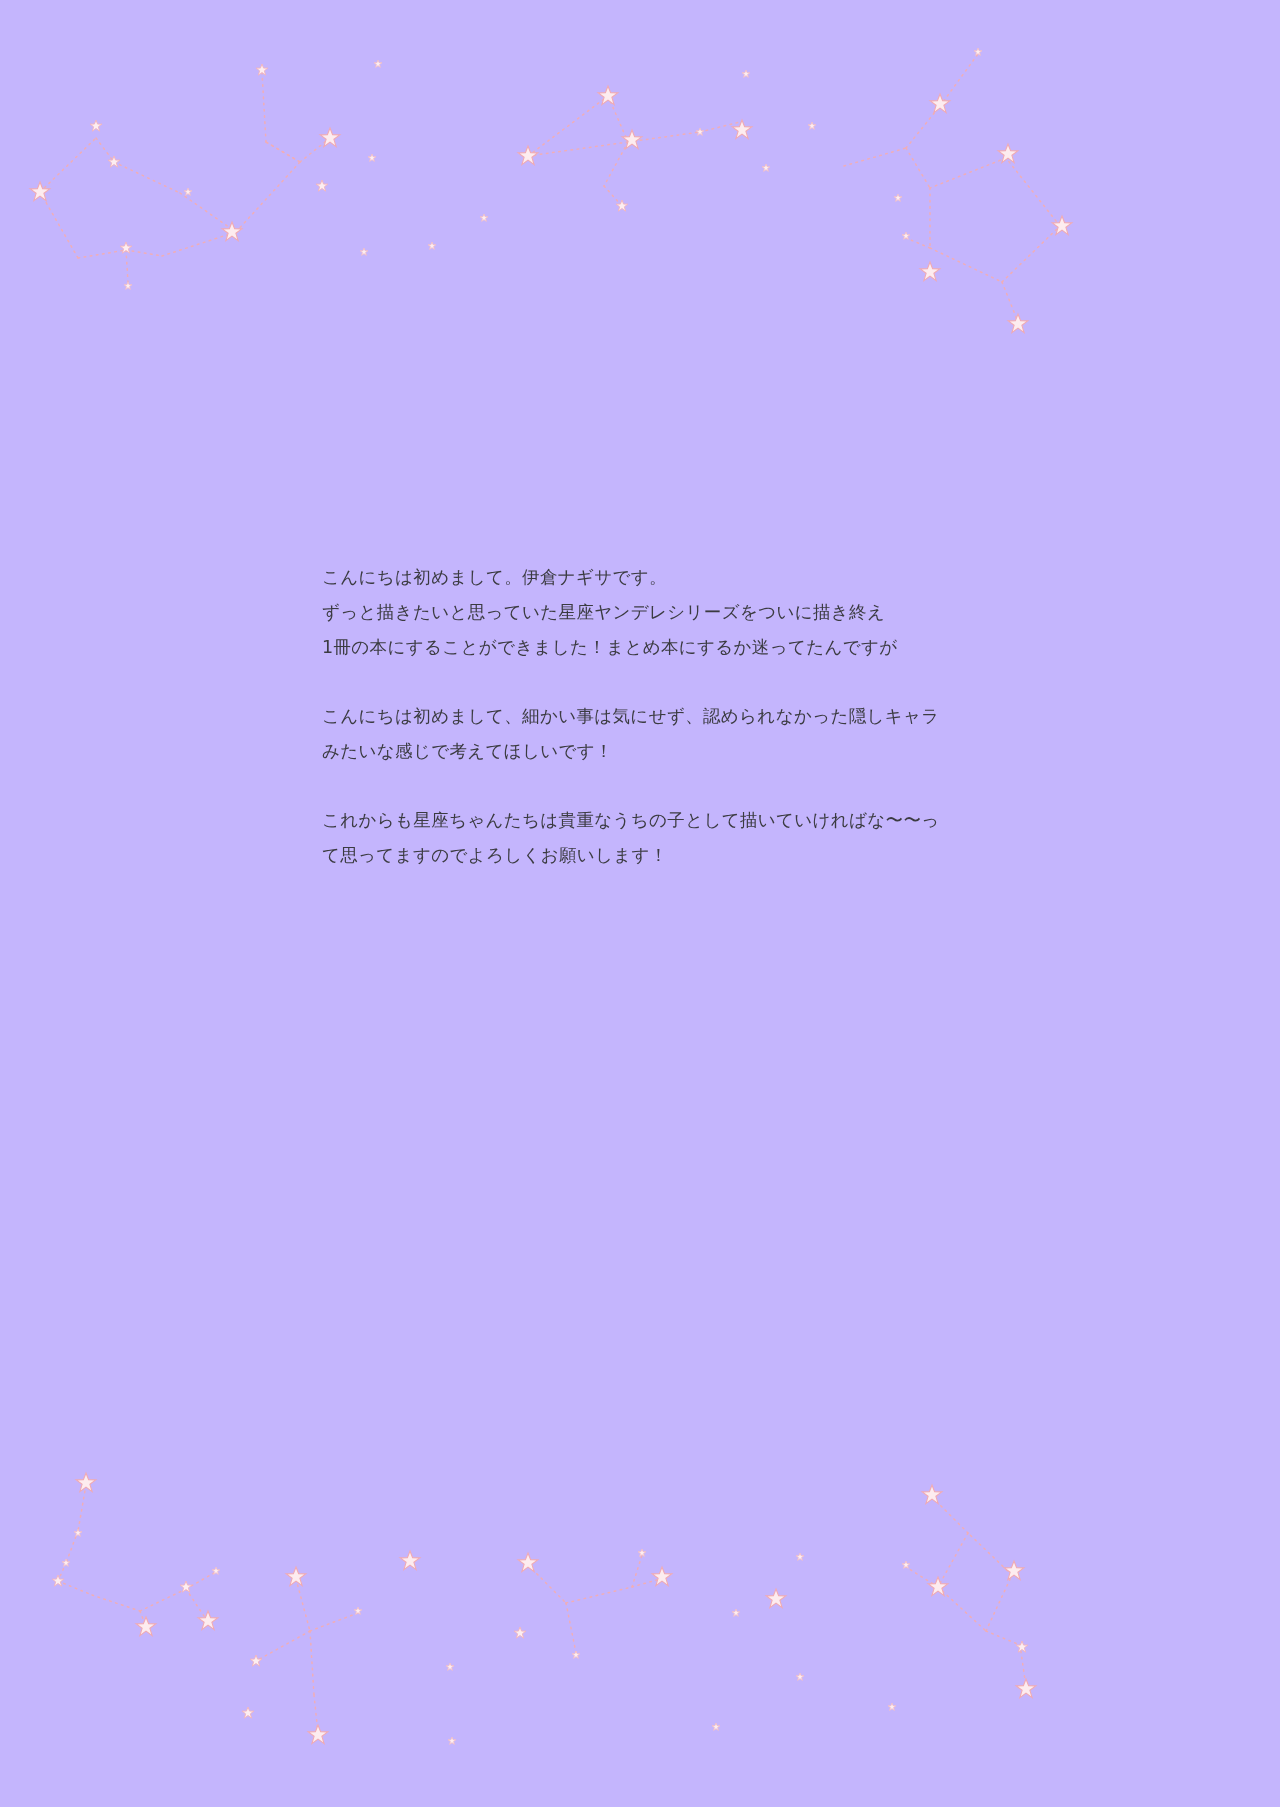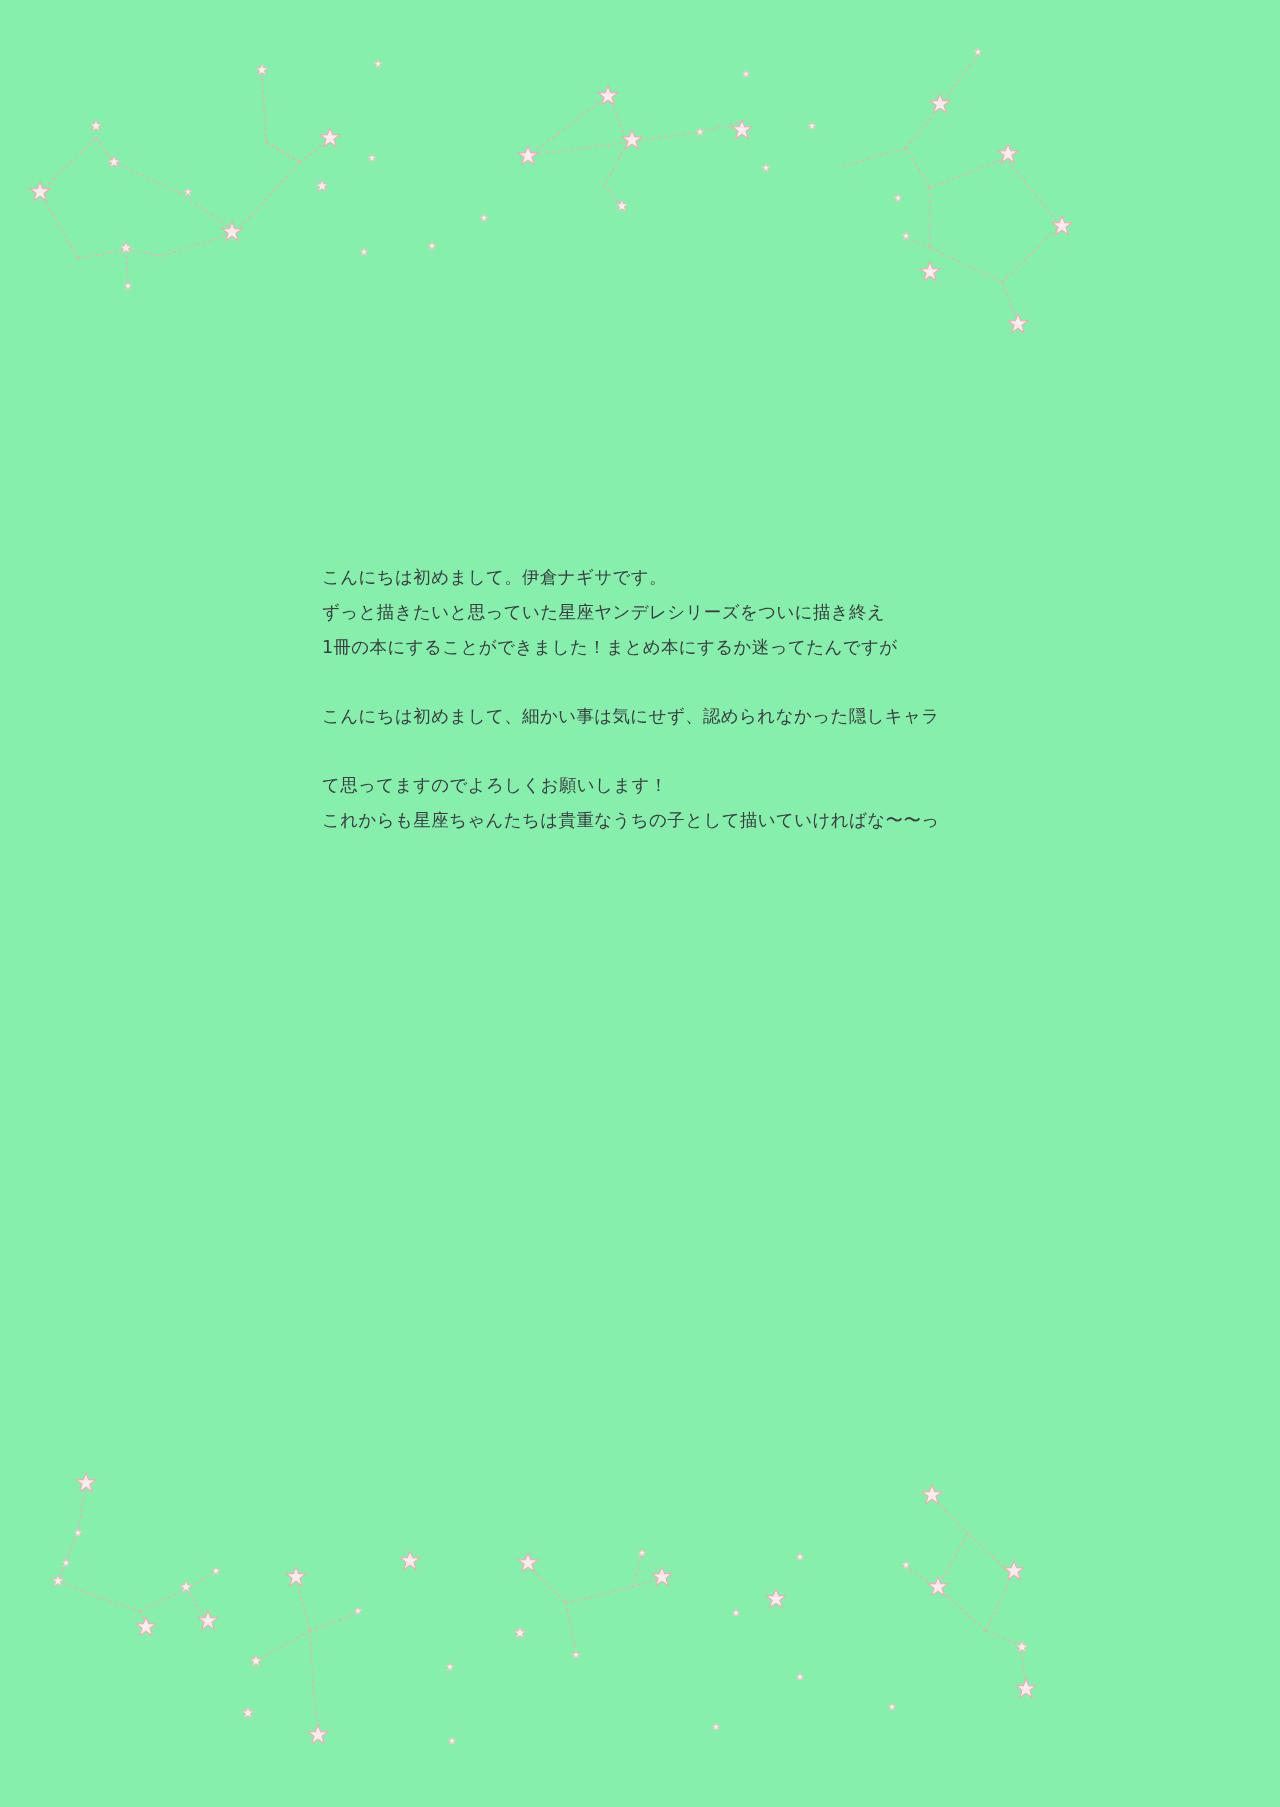--- a/index.html
+++ b/index.html
@@ -11,21 +11,21 @@
     width: 1280px;
     height: 1807px;
     position: relative;
     overflow: hidden;
     font-family: "Liberation Sans", sans-serif;
   }
 
   .page {
     position: absolute;
     inset: 0;
-    background: #86efac;
+    background: #c4b5fd;
   }
 
   
   .deco-band {
     position: absolute;
     left: 0;
     width: 1280px;
     pointer-events: none;
   }
   .deco-top {
@@ -162,25 +162,26 @@
   <div class="afterword">
 
     <p class="para">
       <span class="line">こんにちは初めまして。伊倉ナギサです。</span>
       <span class="line">ずっと描きたいと思っていた星座ヤンデレシリーズをついに描き終え</span>
       <span class="line">1冊の本にすることができました！まとめ本にするか迷ってたんですが</span>
     </p>
 
     <p class="para">
       <span class="line">こんにちは初めまして、細かい事は気にせず、認められなかった隠しキャラ</span>
+      <span class="line">みたいな感じで考えてほしいです！</span>
     </p>
 
     <p class="para">
+      <span class="line">これからも星座ちゃんたちは貴重なうちの子として描いていければな〜〜っ</span>
       <span class="line">て思ってますのでよろしくお願いします！</span>
-      <span class="line">これからも星座ちゃんたちは貴重なうちの子として描いていければな〜〜っ</span>
     </p>
 
   </div>
 
   <div class="deco-band deco-bottom">
     <svg viewBox="0 0 1280 330" xmlns="http://www.w3.org/2000/svg" aria-hidden="true">
       <defs>
         <g id="bstar5">
           <path d="M0,-10 L2.6,-3.2 L9.8,-3.1 L3.9,1.3 L6.1,8.6 L0,4.1 L-6.1,8.6 L-3.9,1.3 L-9.8,-3.1 L-2.6,-3.2 Z" fill="#fdecef" stroke="#f0aab3" stroke-width="1.1"></path>
         </g>

